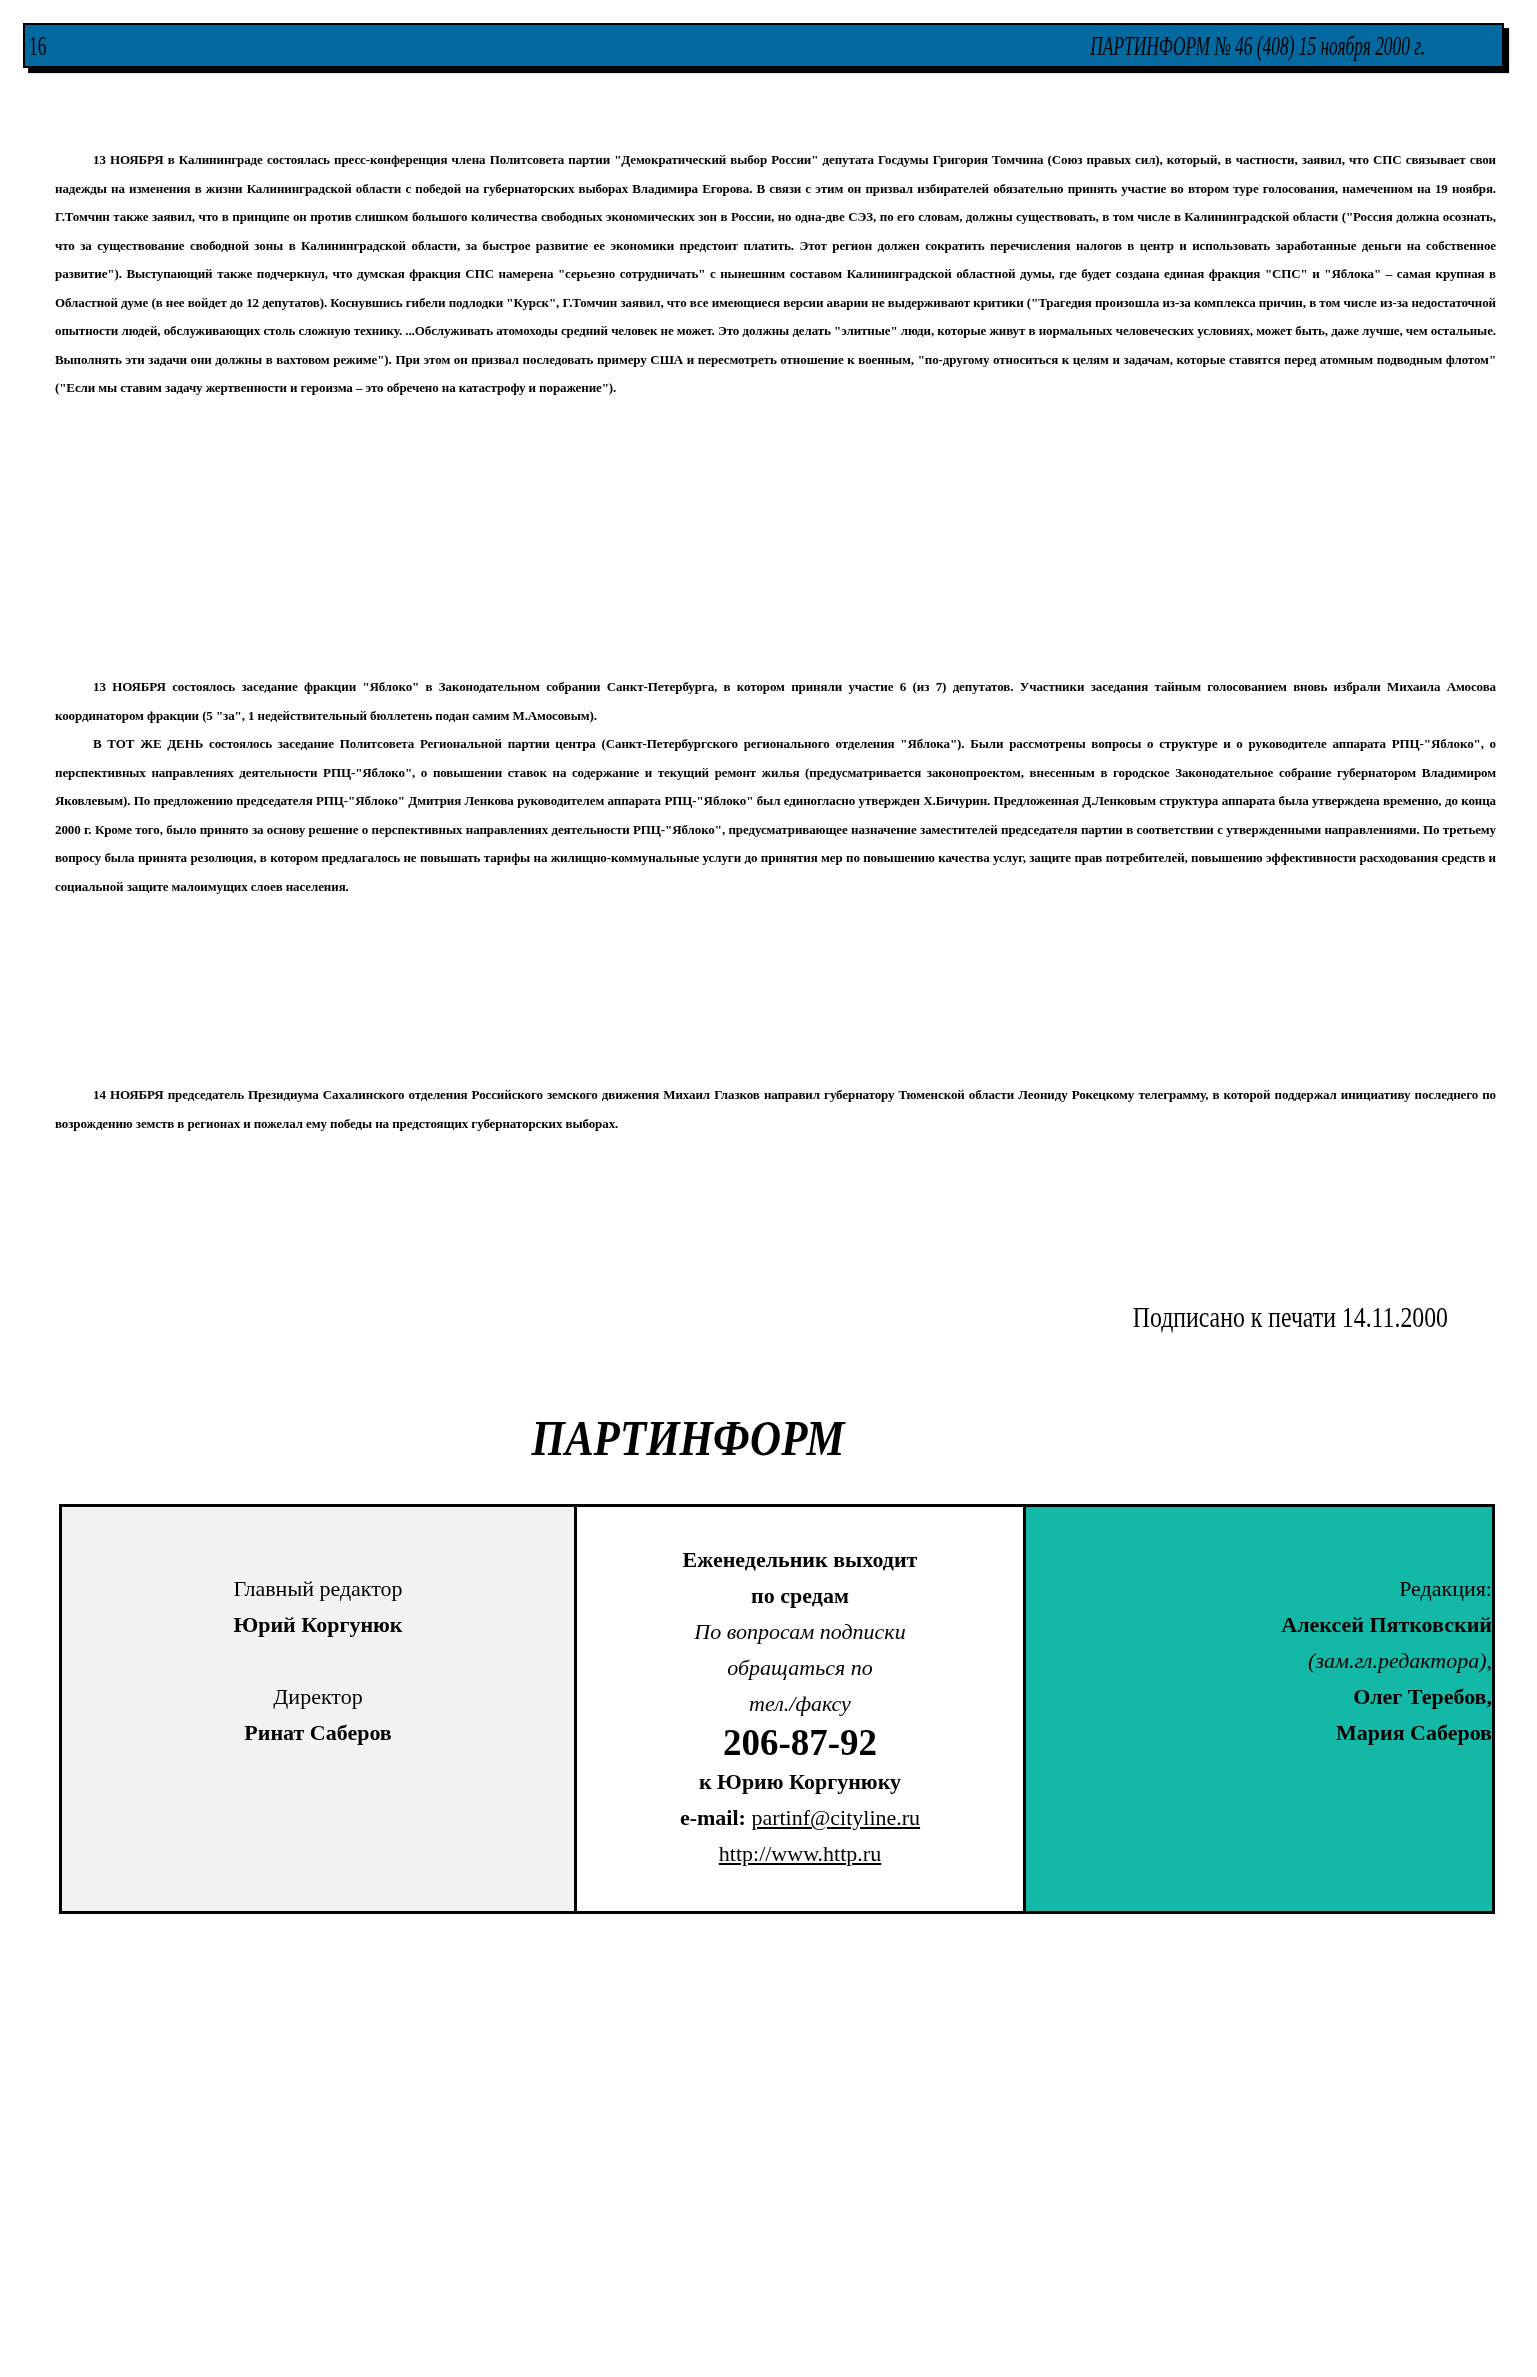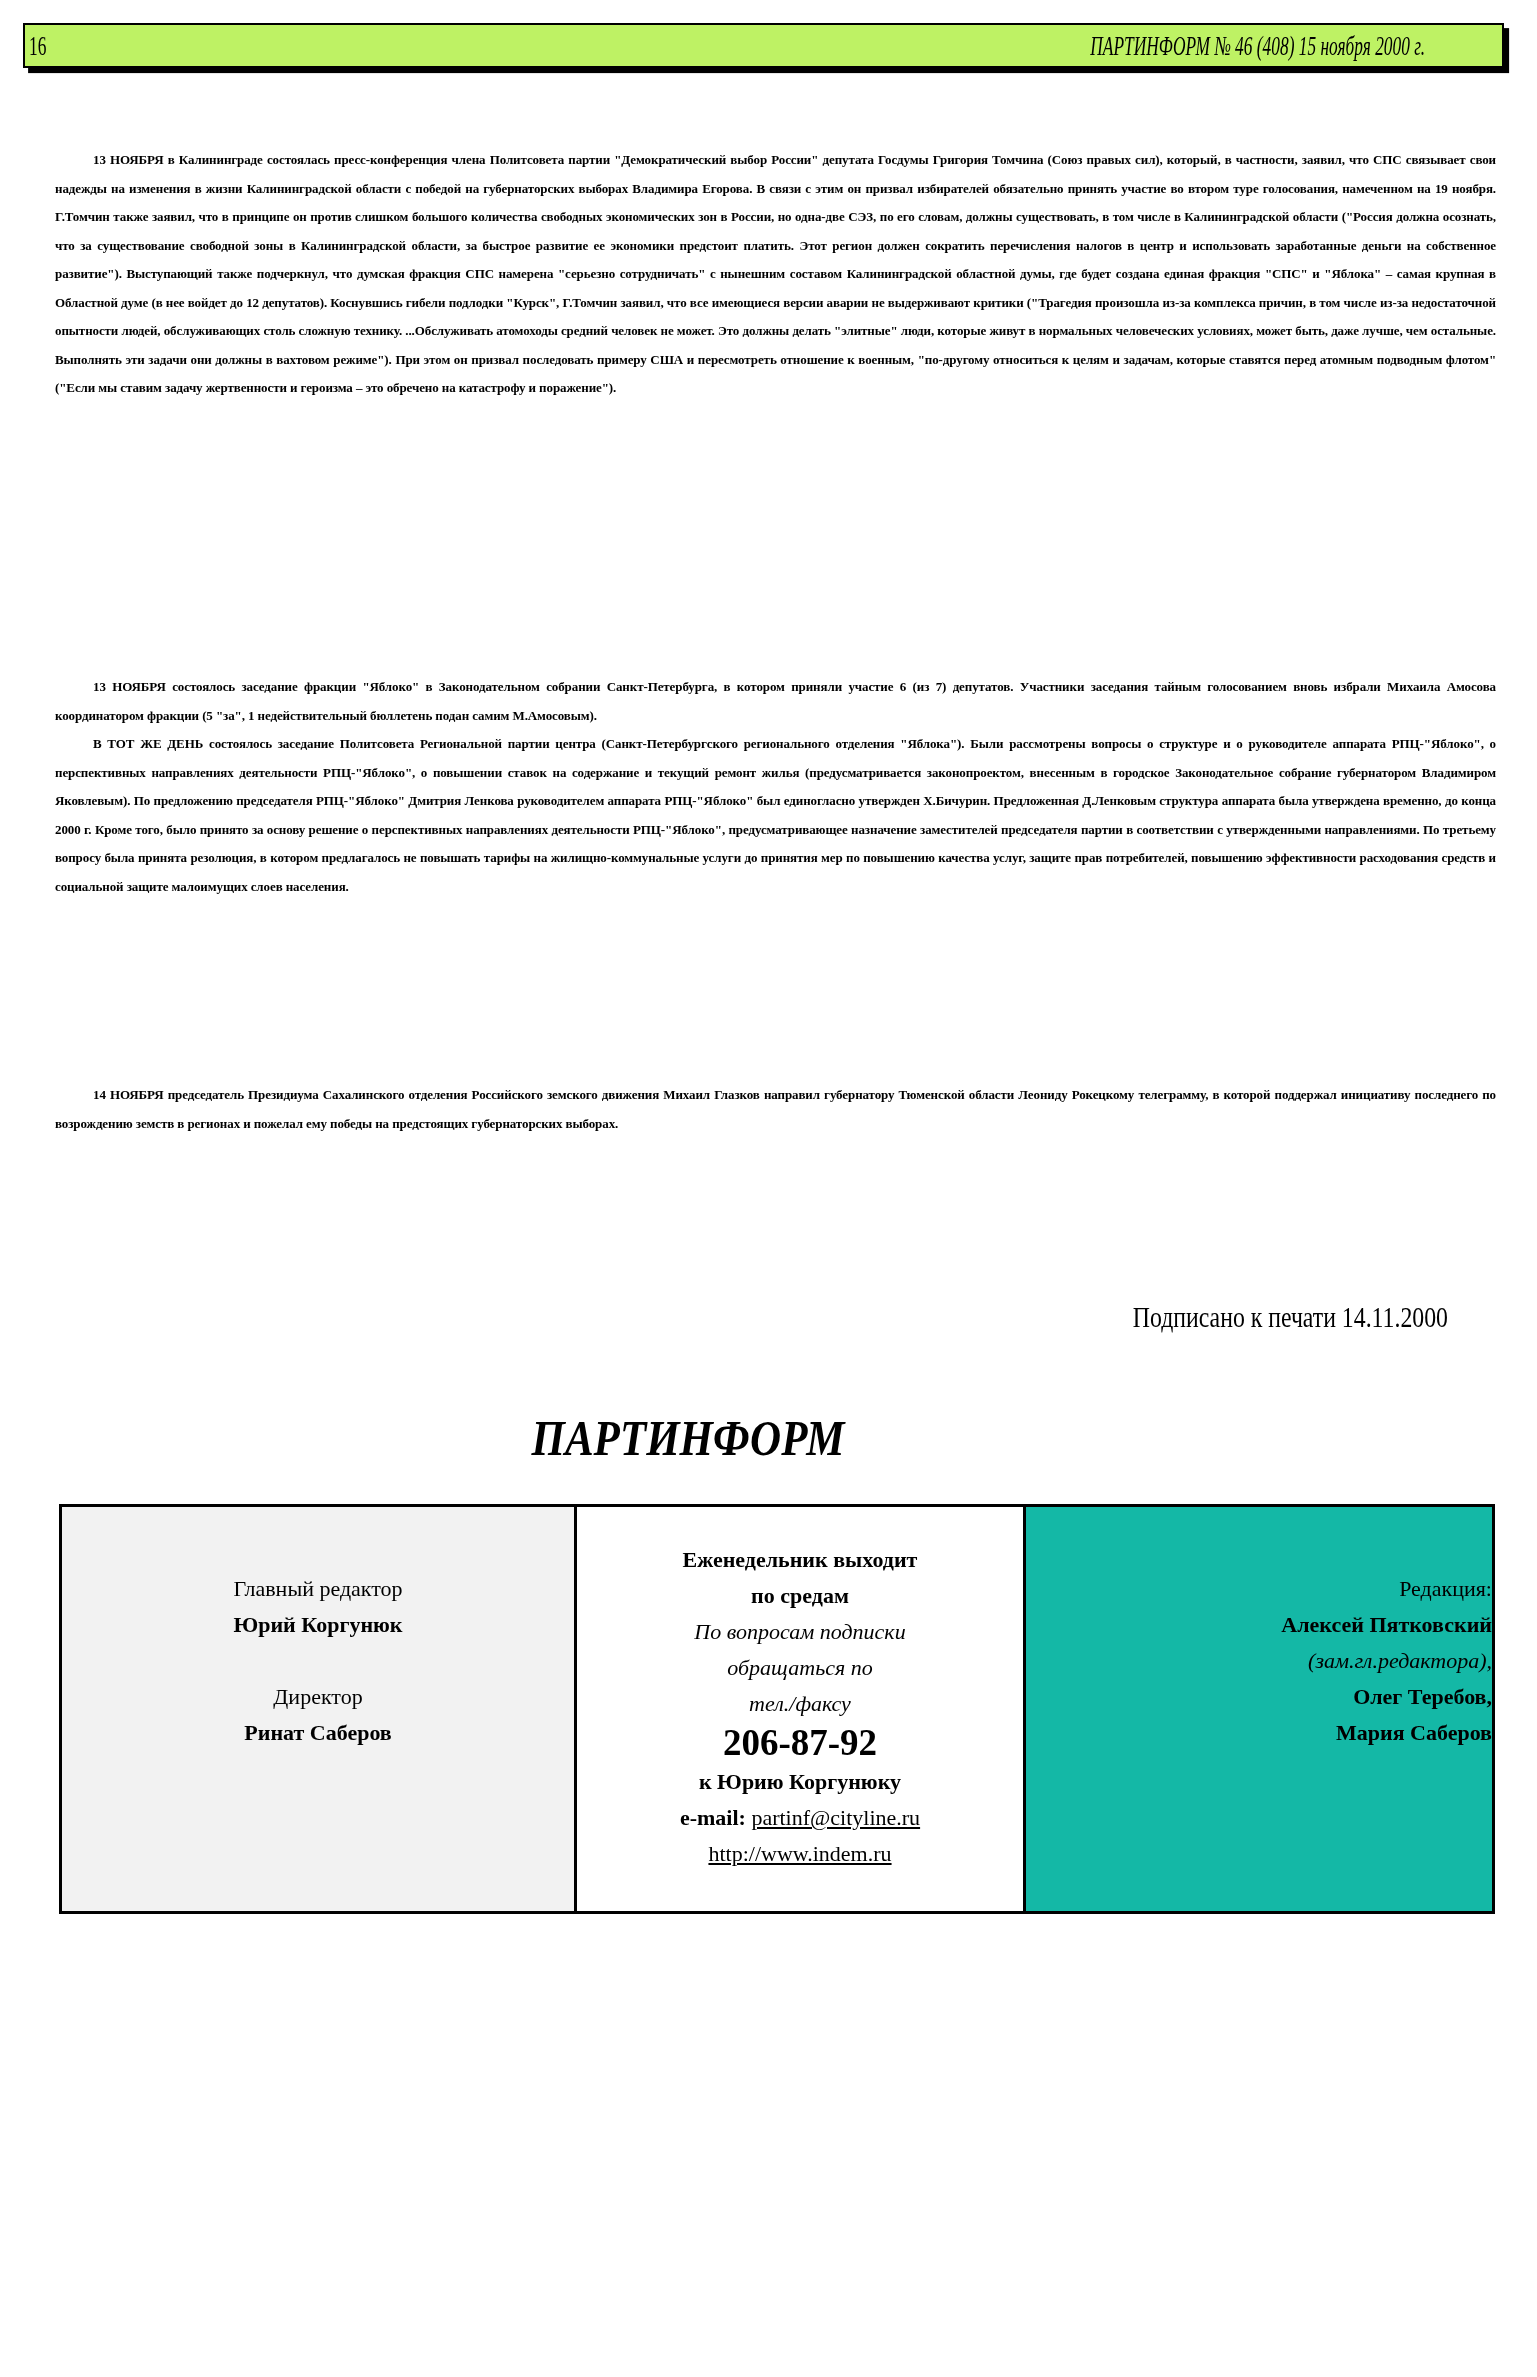--- a/index.html
+++ b/index.html
@@ -1,19 +1,19 @@
 <!DOCTYPE html>
 <html style="font-size:10.2px"><head>
 <meta charset="utf-8">
 <style>
   html, body { margin: 0; padding: 0; background: #ffffff; }
   body { width: 1537px; height: 2377px; position: relative; overflow: hidden; color: #000; }
   .header-box {
     position: absolute; left: 23px; top: 23px; width: 1477px; height: 41px;
-    border: 2.6px solid #000; background: #bef264;
+    border: 2.6px solid #000; background: #0369a1;
     box-shadow: 5.1px 5.1px 0 #000;
     font-family: "Liberation Serif", serif;
   }
   .header-box .page-num {
     position: absolute; left: 3.8px; top: 2.6px; font-size: 28px; line-height: 36px;
     transform: scaleX(0.62); transform-origin: left center;
   }
   .header-box .issue {
     position: absolute; right: 77px; top: 2.6px; font-size: 28px; line-height: 36px; font-style: italic;
     transform: scaleX(0.62); transform-origin: right center; white-space: nowrap;
@@ -97,21 +97,21 @@
     <div class="mc-line mc-bold">по средам</div>
     <div class="mc-line mc-italic">По вопросам подписки</div>
     <div class="mc-line mc-italic">обращаться по</div>
     <div class="mc-line mc-italic">тел./факсу</div>
     <div class="mc-phone">206-87-92</div>
     <div class="mc-line mc-bold">к Юрию Коргунюку</div>
     <div class="mc-line">
       <span class="mc-bold">e-mail:</span>
       <span class="mc-link">partinf@cityline.ru</span>
     </div>
-    <div class="mc-line mc-link">http://www.indem.ru</div>
+    <div class="mc-line mc-link">http://www.http.ru</div>
   </div>
   <div class="mast-col right">
     <div class="mc-line">Редакция:</div>
     <div class="mc-line mc-bold">Алексей Пятковский</div>
     <div class="mc-line mc-italic">(зам.гл.редактора),</div>
     <div class="mc-line mc-bold">Олег Теребов,</div>
     <div class="mc-line mc-bold">Мария Саберов</div>
   </div>
 </div>
 

